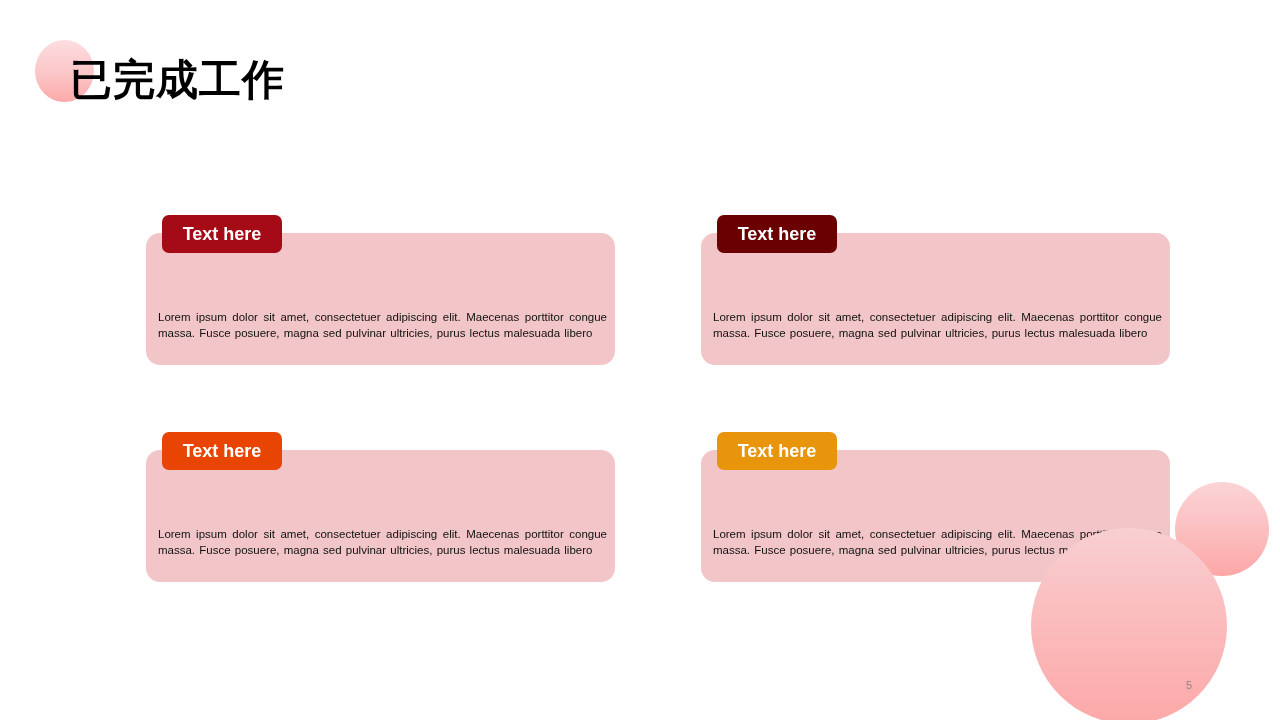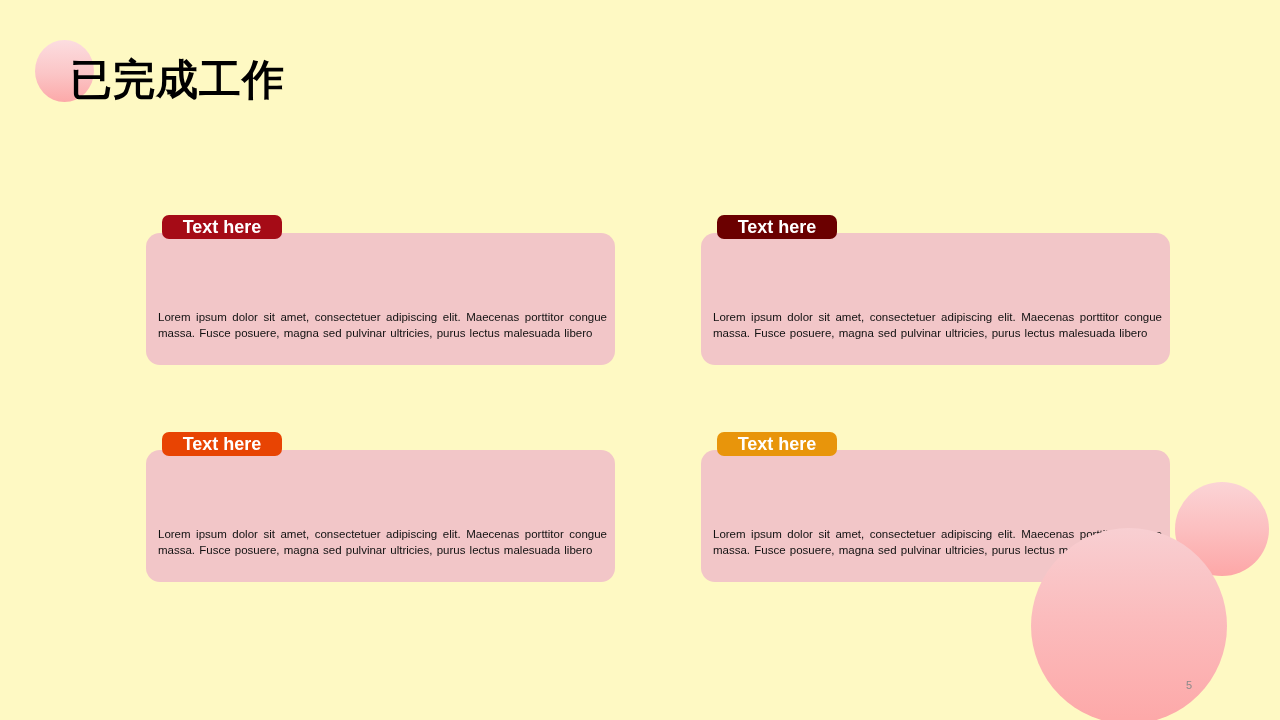--- a/index.html
+++ b/index.html
@@ -107,21 +107,21 @@
     font-size: 11.5px;
     line-height: 1.35;
     color: #111111;
     text-align: justify;
     word-spacing: 1px;
   }
   .card-badge {
     position: absolute;
     left: 16px;
     top: 0px;
-    height: 24px;
+    height: 38px;
     min-width: 120px;
     padding: 0 18px;
     border-radius: 7px;
     display: flex;
     align-items: center;
     justify-content: center;
     color: #ffffff;
     font-size: 18px;
     font-weight: bold;
     box-sizing: border-box;
@@ -133,21 +133,21 @@
     position: absolute;
     left: 1186px;
     top: 679px;
     font-size: 11px;
     color: #8a8a8a;
   }
 </style>
 </head>
 <body style="background: rgb(251, 216, 221);">
 
-<div id="slide" style="background: #fef9c3;">
+<div id="slide" style="background: #ffffff;">
 
   <div class="deco-circle" id="deco-title-circle"></div>
 
   <div id="title-block">
     <span id="page-title">已完成工作</span>
   </div>
 
   <div id="cards-grid">
 
     <div class="card col-left row-top">

